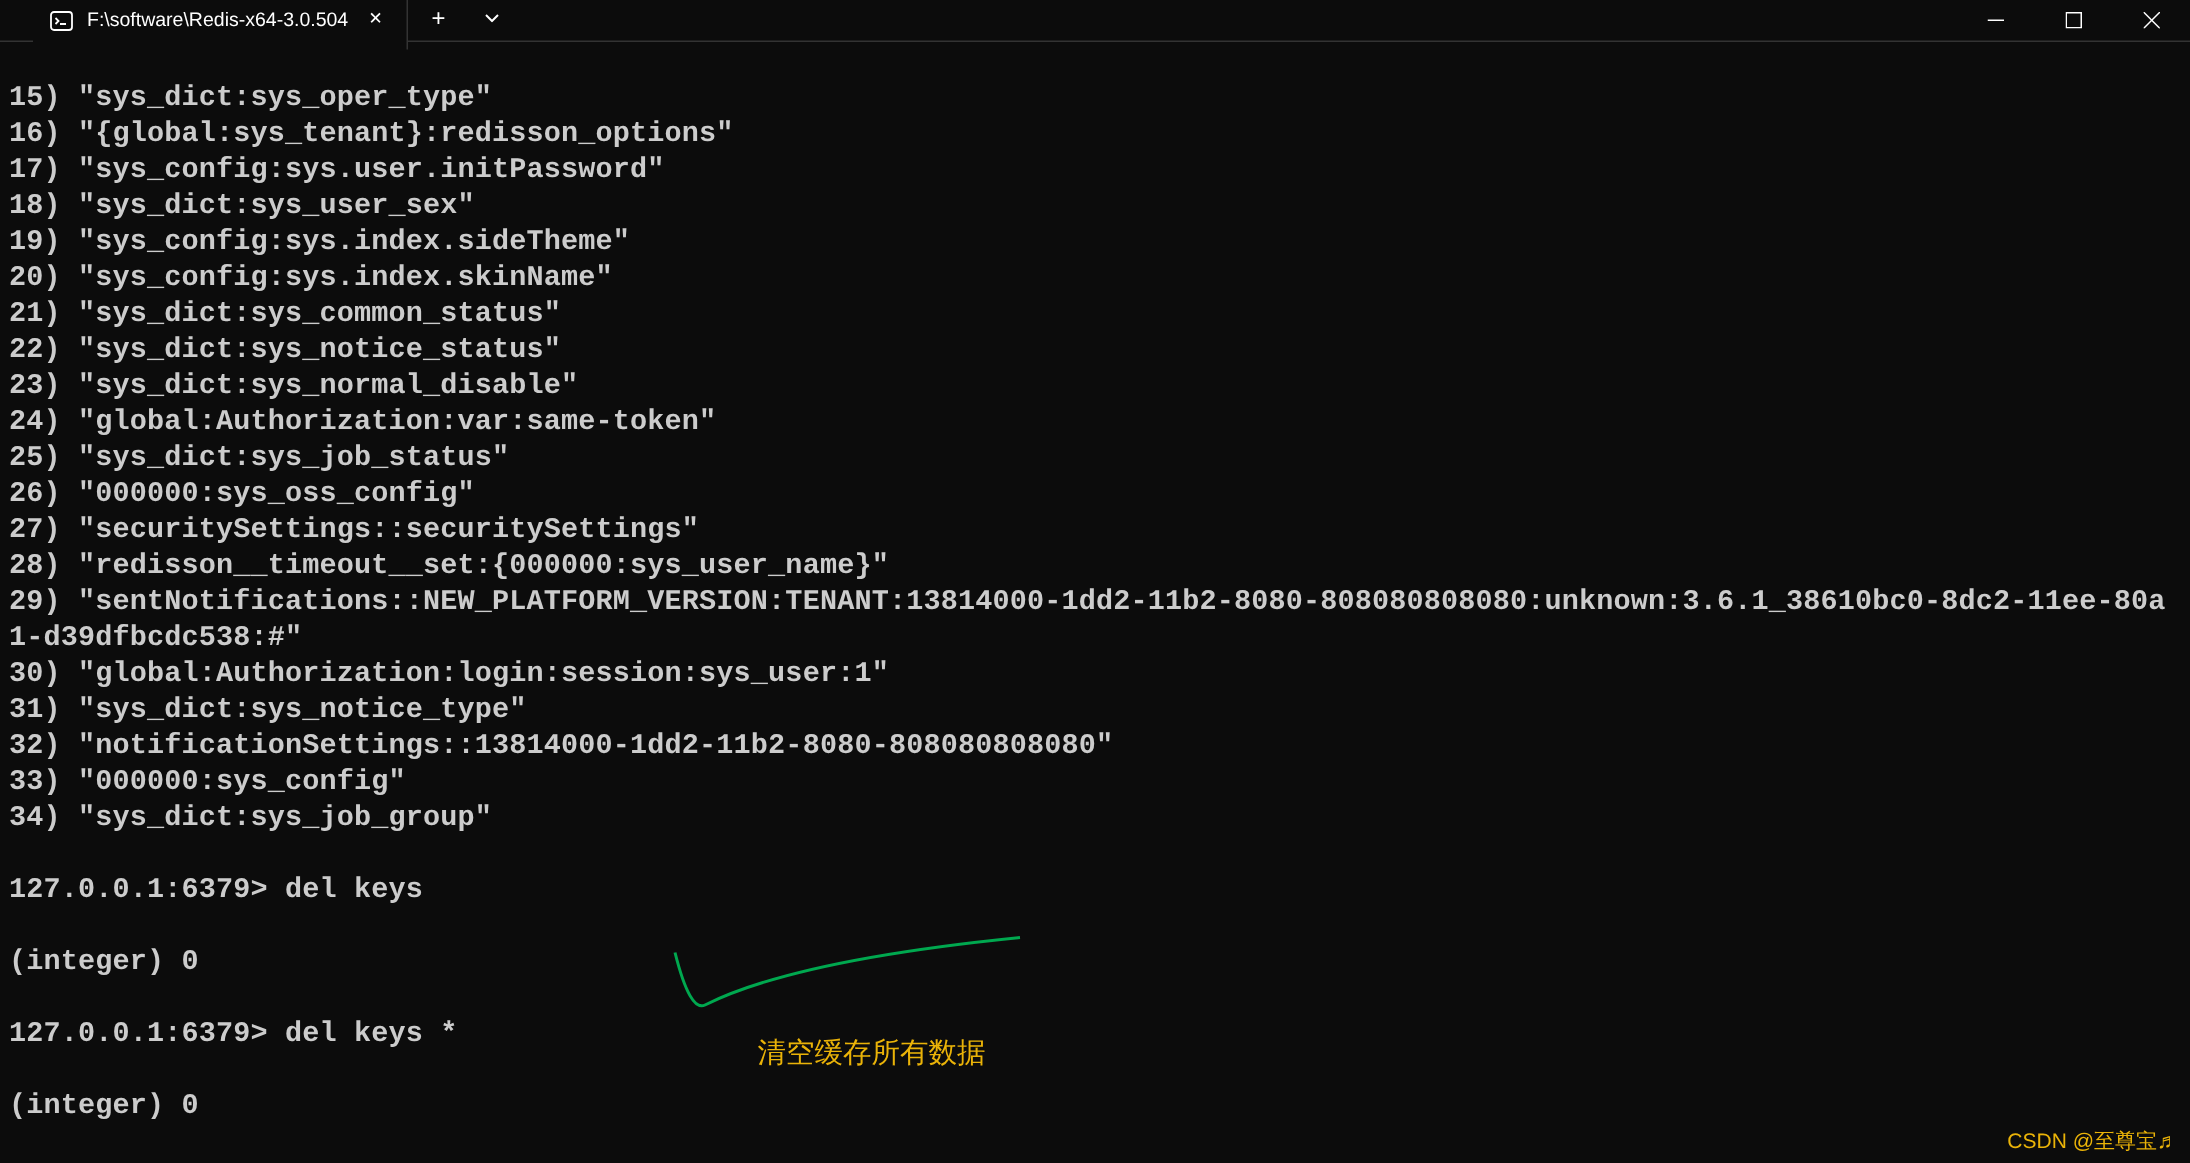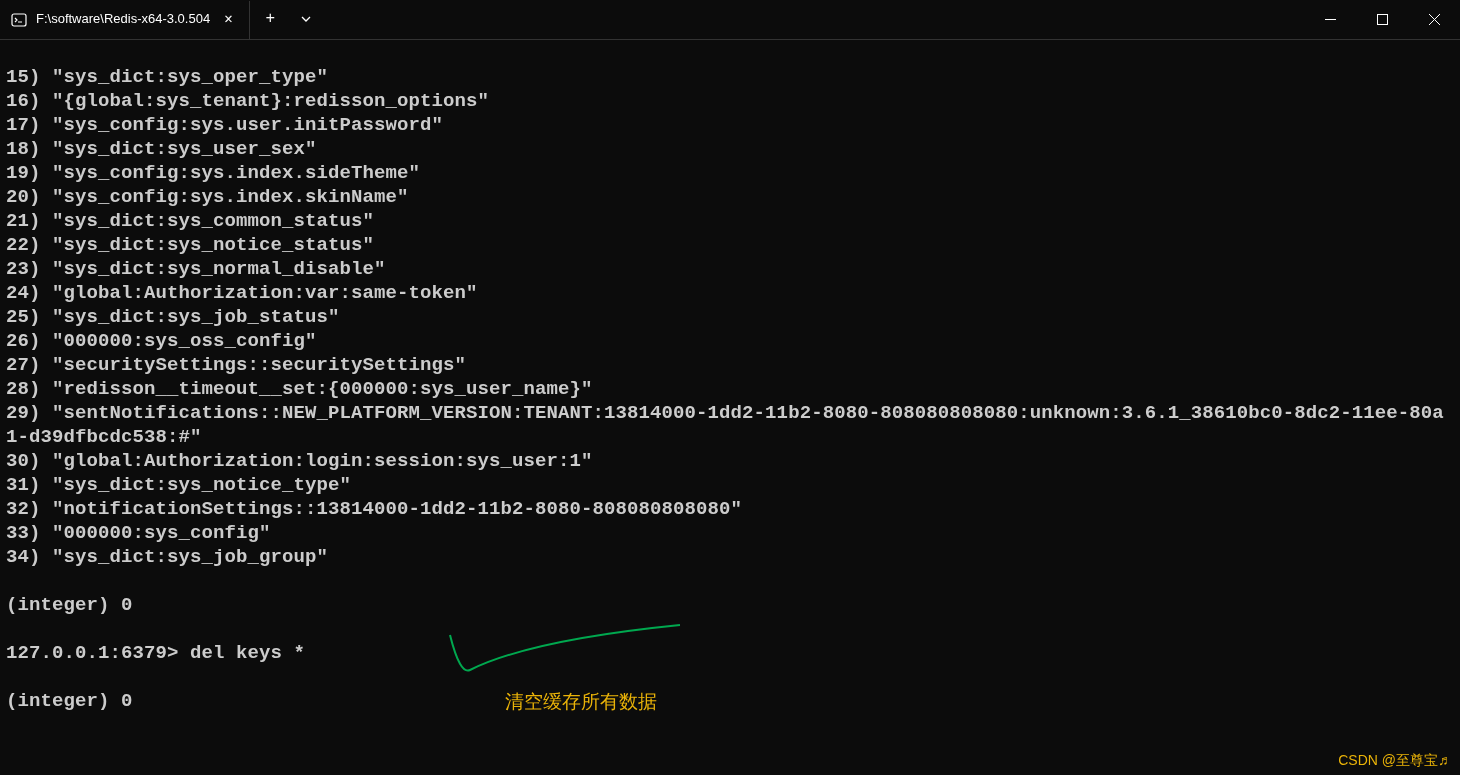--- a/index.html
+++ b/index.html
@@ -12,25 +12,26 @@
       color: #cccccc;
       font-family: 'Consolas', 'Courier New', monospace;
       font-size: 19px;
       line-height: 1.26;
       width: 1460px;
       height: 775px;
       overflow: hidden;
       position: relative;
     }
     .titlebar {
-      height: 40px;
+      height: 28px;
       background: #0c0c0c;
       display: flex;
       align-items: center;
       border-bottom: 1px solid #333;
+      padding-left: 22px;
     }
     .tab {
       display: flex;
       align-items: center;
       height: 38px;
       padding: 0 10px;
       background: #0c0c0c;
       border-right: 1px solid #333;
       gap: 8px;
       min-width: 240px;
@@ -147,20 +148,21 @@
       <svg width="11" height="11">
           <line x1="0" y1="0" x2="11" y2="11" stroke="#fff" stroke-width="1"></line>
           <line x1="11" y1="0" x2="0" y2="11" stroke="#fff" stroke-width="1"></line>
         </svg>
     </div>
   </div>
 </div>
 
 <div class="terminal-content">
 <div id="keys-output"><div class="line">15) "sys_dict:sys_oper_type"</div><div class="line">16) "{global:sys_tenant}:redisson_options"</div><div class="line">17) "sys_config:sys.user.initPassword"</div><div class="line">18) "sys_dict:sys_user_sex"</div><div class="line">19) "sys_config:sys.index.sideTheme"</div><div class="line">20) "sys_config:sys.index.skinName"</div><div class="line">21) "sys_dict:sys_common_status"</div><div class="line">22) "sys_dict:sys_notice_status"</div><div class="line">23) "sys_dict:sys_normal_disable"</div><div class="line">24) "global:Authorization:var:same-token"</div><div class="line">25) "sys_dict:sys_job_status"</div><div class="line">26) "000000:sys_oss_config"</div><div class="line">27) "securitySettings::securitySettings"</div><div class="line">28) "redisson__timeout__set:{000000:sys_user_name}"</div><div class="line">29) "sentNotifications::NEW_PLATFORM_VERSION:TENANT:13814000-1dd2-11b2-8080-808080808080:unknown:3.6.1_38610bc0-8dc2-11ee-80a1-d39dfbcdc538:#"</div><div class="line">30) "global:Authorization:login:session:sys_user:1"</div><div class="line">31) "sys_dict:sys_notice_type"</div><div class="line">32) "notificationSettings::13814000-1dd2-11b2-8080-808080808080"</div><div class="line">33) "000000:sys_config"</div><div class="line">34) "sys_dict:sys_job_group"</div></div>
+<div class="line"><span>127.0.0.1:6379&gt;</span> <span>del keys</span></div>
 <div class="line">(integer) 0</div>
 <div class="line"><span>127.0.0.1:6379&gt;</span> <span>del keys *</span></div>
 <div class="line">(integer) 0</div>
 
 
 
 
 
 </div>
 

